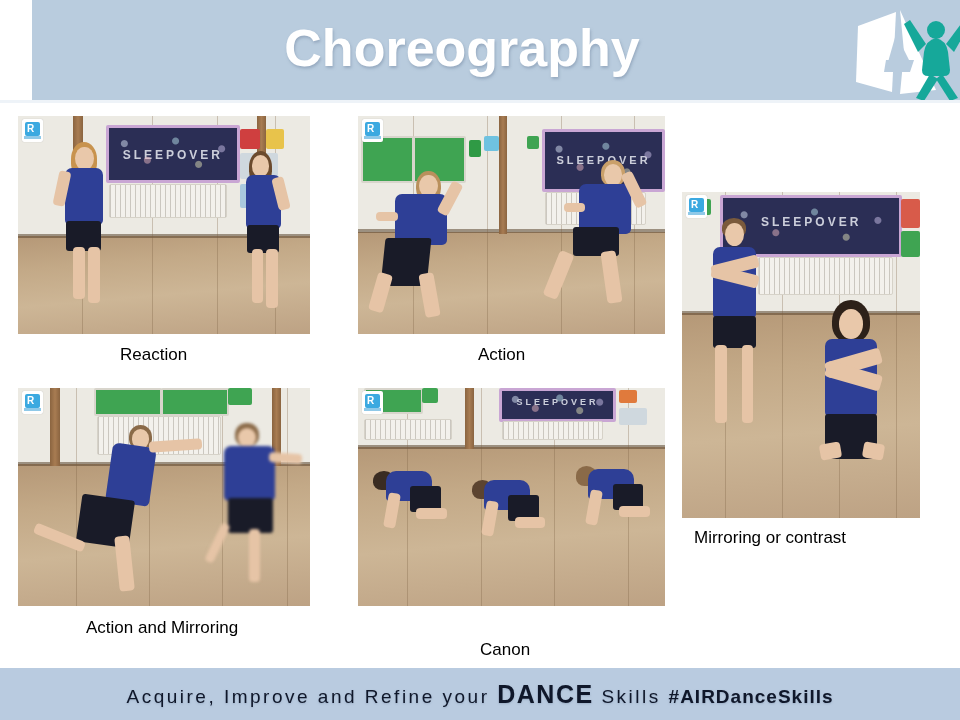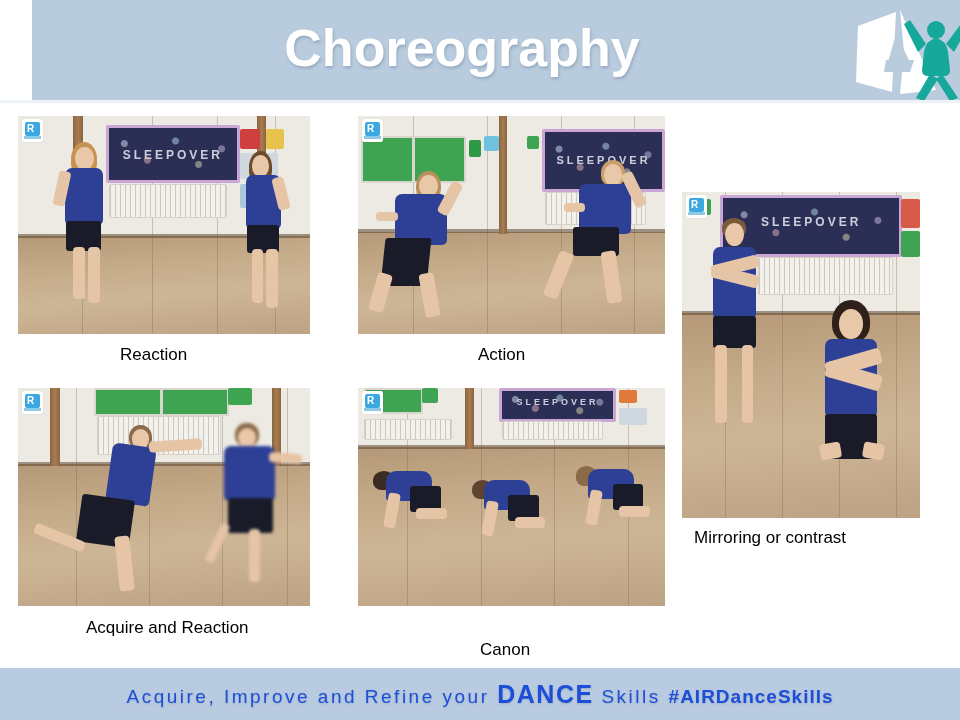--- a/index.html
+++ b/index.html
@@ -70,21 +70,21 @@
     position:absolute;color:#000000;font-size:17px;
     font-family:"Liberation Sans",sans-serif;white-space:nowrap;
   }
   
   .footer{
     position:absolute;left:0;top:668px;width:960px;height:52px;
     background:#b9cbe0;
   }
   .footer-text{
     position:absolute;left:0;top:12px;width:960px;text-align:center;
-    color:#1d4ed8;font-size:19px;letter-spacing:2.5px;white-space:nowrap;
+    color:#0f172a;font-size:19px;letter-spacing:2.5px;white-space:nowrap;
     font-family:"Liberation Sans",sans-serif;
     text-shadow:0 1px 2px rgba(130,150,175,.5);
   }
   .footer-text .big{font-size:25px;font-weight:bold;letter-spacing:1.5px;}
   .footer-text .hash{font-weight:bold;letter-spacing:1px;}
 </style>
 </head>
 <body>
 
 <div class="header">
@@ -233,21 +233,21 @@
     <div class="shorts" style="left:30%;top:48%;width:38%;height:20%;"></div>
     <div class="limb" style="left:17%;top:62%;width:8%;height:24%;transform:rotate(26deg);"></div>
     <div class="limb" style="left:48%;top:66%;width:9%;height:30%;"></div>
   </div>
   <div class="wm">
     <div class="wm-in"></div>
       <div class="wm-r">R</div>
       <div class="wm-sub"></div>
   </div>
 </div>
-<div class="caption" style="left:86px;top:618px;">Acquire and Reaction</div>
+<div class="caption" style="left:86px;top:618px;">Action and Mirroring</div>
 
 <div class="photo" style="left:358px;top:388px;width:307px;height:218px;">
   <div class="ph-wall" style="height:28%;"></div>
   <div class="ph-floor" style="height:73%;"></div>
   <div class="skirt" style="top:26%;"></div>
   <div class="plank" style="left:16%;"></div>
     <div class="plank" style="left:40%;"></div>
   <div class="plank" style="left:64%;"></div>
     <div class="plank" style="left:88%;"></div>
   <div class="board" style="left:2%;top:0%;width:18%;height:10%;background:#3fa452;border:2px solid #d8d5cc;"></div>

